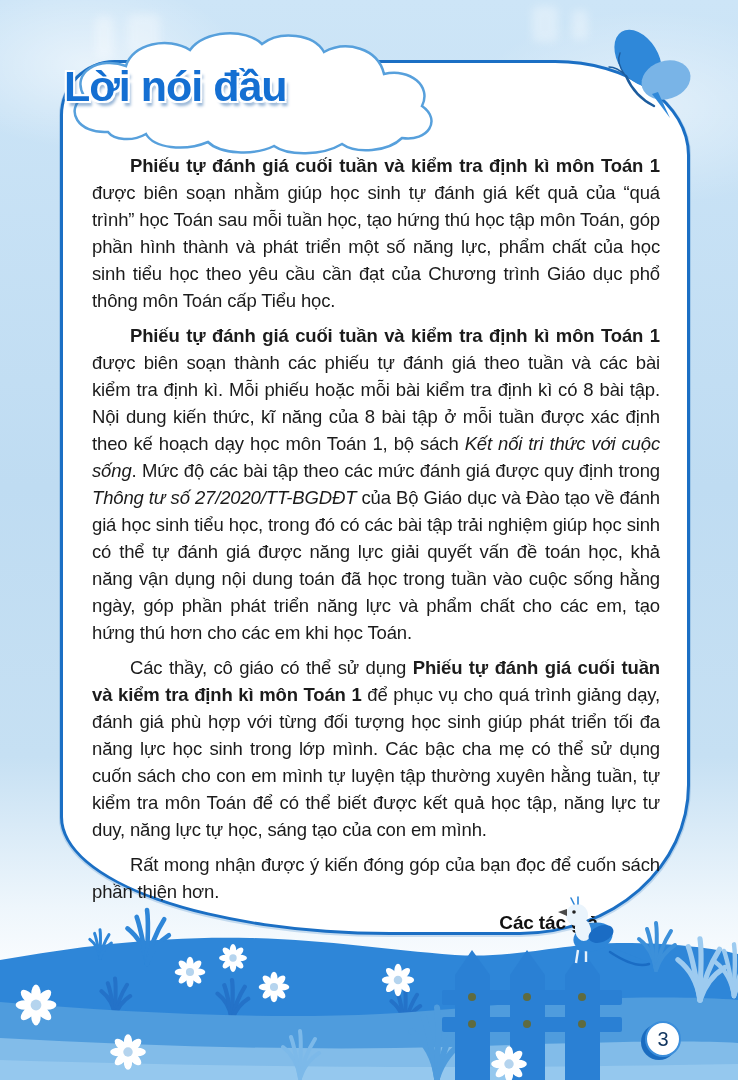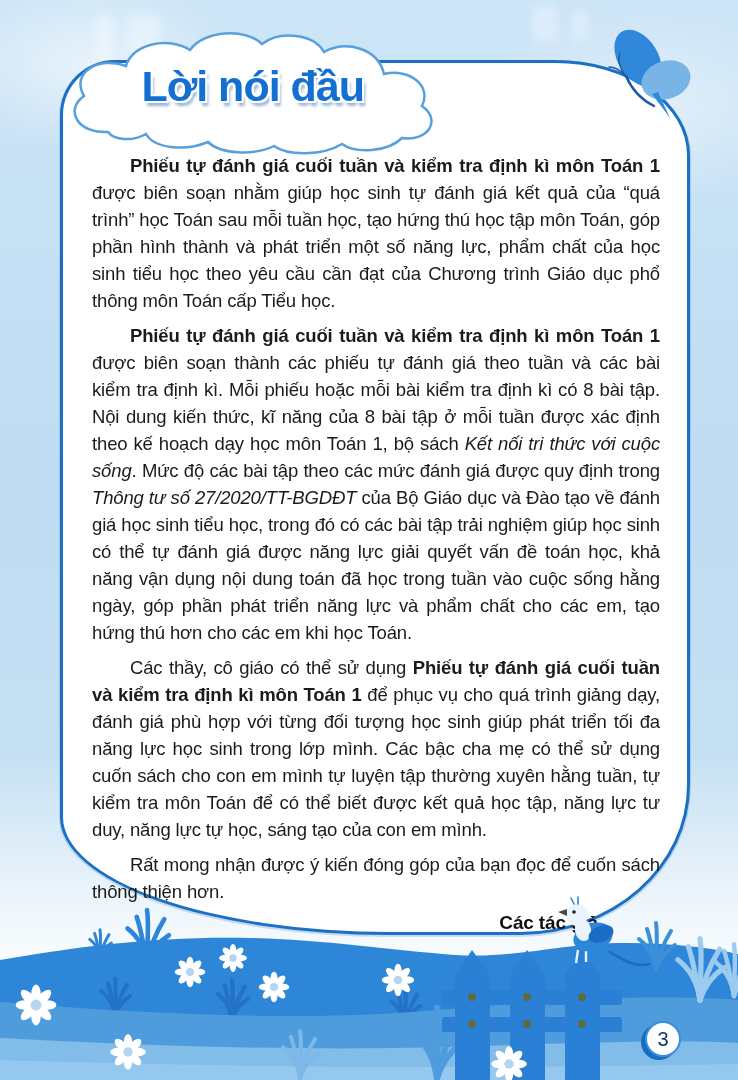--- a/index.html
+++ b/index.html
@@ -14,21 +14,21 @@
   }
   .ghost{position:absolute;background:#fff;opacity:.33;filter:blur(4px);border-radius:6px;}
   .card{
     position:absolute;left:60px;top:60px;width:630px;height:875px;box-sizing:border-box;
     background:#fff;border:3px solid #1b6fc4;
     border-radius:55px 135px 170px 330px / 55px 95px 150px 118px;
     box-shadow:0 1px 0 1px rgba(60,130,200,.25);
   }
   .cloud-wrap{position:absolute;left:56px;top:32px;width:492px;height:128px;}
   .page-title{
-    position:absolute;left:64px;top:62px;width:300px;text-align:right;
+    position:absolute;left:64px;top:62px;width:300px;text-align:left;
     font-size:43px;font-weight:bold;color:#146fd2;letter-spacing:-1px;
     text-shadow:-2px -2px 0 #fff,2px -2px 0 #fff,-2px 2px 0 #fff,2px 2px 0 #fff,3px 5px 3px rgba(25,90,165,.45);
   }
   .butterfly{position:absolute;left:596px;top:14px;width:110px;height:115px;}
   .content{
     position:absolute;left:92px;top:152px;width:568px;color:#1b1b1b;
     font-size:18.5px;line-height:27px;letter-spacing:-.15px;text-align:justify;
   }
   .content p{margin:0 0 8px 0;text-indent:38px;}
   .content p:last-of-type{margin-bottom:2px;}
@@ -52,21 +52,21 @@
 <div class="ghost" style="left:532px;top:6px;width:26px;height:36px;"></div>
 <div class="ghost" style="left:572px;top:10px;width:16px;height:30px;"></div>
 
 <div class="card"></div>
 
 <div class="content">
   <div>
       <p><span style="font-weight: 700;">Phiếu tự đánh giá cuối tuần và kiểm tra định kì môn Toán 1</span><span> được biên soạn nhằm giúp học sinh tự đánh giá kết quả của “quá trình” học Toán sau mỗi tuần học, tạo hứng thú học tập môn Toán, góp phần hình thành và phát triển một số năng lực, phẩm chất của học sinh tiểu học theo yêu cầu cần đạt của Chương trình Giáo dục phổ thông môn Toán cấp Tiểu học.</span></p>
       <p><span style="font-weight: 700;">Phiếu tự đánh giá cuối tuần và kiểm tra định kì môn Toán 1</span><span> được biên soạn thành các phiếu tự đánh giá theo tuần và các bài kiểm tra định kì. Mỗi phiếu hoặc mỗi bài kiểm tra định kì có 8 bài tập. Nội dung kiến thức, kĩ năng của 8 bài tập ở mỗi tuần được xác định theo kế hoạch dạy học môn Toán 1, bộ sách </span><span style="font-style: italic;">Kết nối tri thức với cuộc sống</span><span>. Mức độ các bài tập theo các mức đánh giá được quy định trong </span><span style="font-style: italic;">Thông tư số 27/2020/TT-BGDĐT</span><span> của Bộ Giáo dục và Đào tạo về đánh giá học sinh tiểu học, trong đó có các bài tập trải nghiệm giúp học sinh có thể tự đánh giá được năng lực giải quyết vấn đề toán học, khả năng vận dụng nội dung toán đã học trong tuần vào cuộc sống hằng ngày, góp phần phát triển năng lực và phẩm chất cho các em, tạo hứng thú hơn cho các em khi học Toán.</span></p>
       <p><span>Các thầy, cô giáo có thể sử dụng </span><span style="font-weight: 700;">Phiếu tự đánh giá cuối tuần và kiểm tra định kì môn Toán 1</span><span> để phục vụ cho quá trình giảng dạy, đánh giá phù hợp với từng đối tượng học sinh giúp phát triển tối đa năng lực học sinh trong lớp mình. Các bậc cha mẹ có thể sử dụng cuốn sách cho con em mình tự luyện tập thường xuyên hằng tuần, tự kiểm tra môn Toán để có thể biết được kết quả học tập, năng lực tư duy, năng lực tự học, sáng tạo của con em mình.</span></p>
-      <p><span>Rất mong nhận được ý kiến đóng góp của bạn đọc để cuốn sách thông thiện hơn.</span></p>
+      <p><span>Rất mong nhận được ý kiến đóng góp của bạn đọc để cuốn sách phần thiện hơn.</span></p>
     </div>
   <div class="signature">Các tác giả</div>
 </div>
 
 <div class="cloud-wrap">
   <svg width="492" height="128" viewBox="0 0 492 128">
     <path d="M52,100
              C22,102 8,78 28,64
              C14,40 44,24 70,34
              C76,12 112,4 134,18

